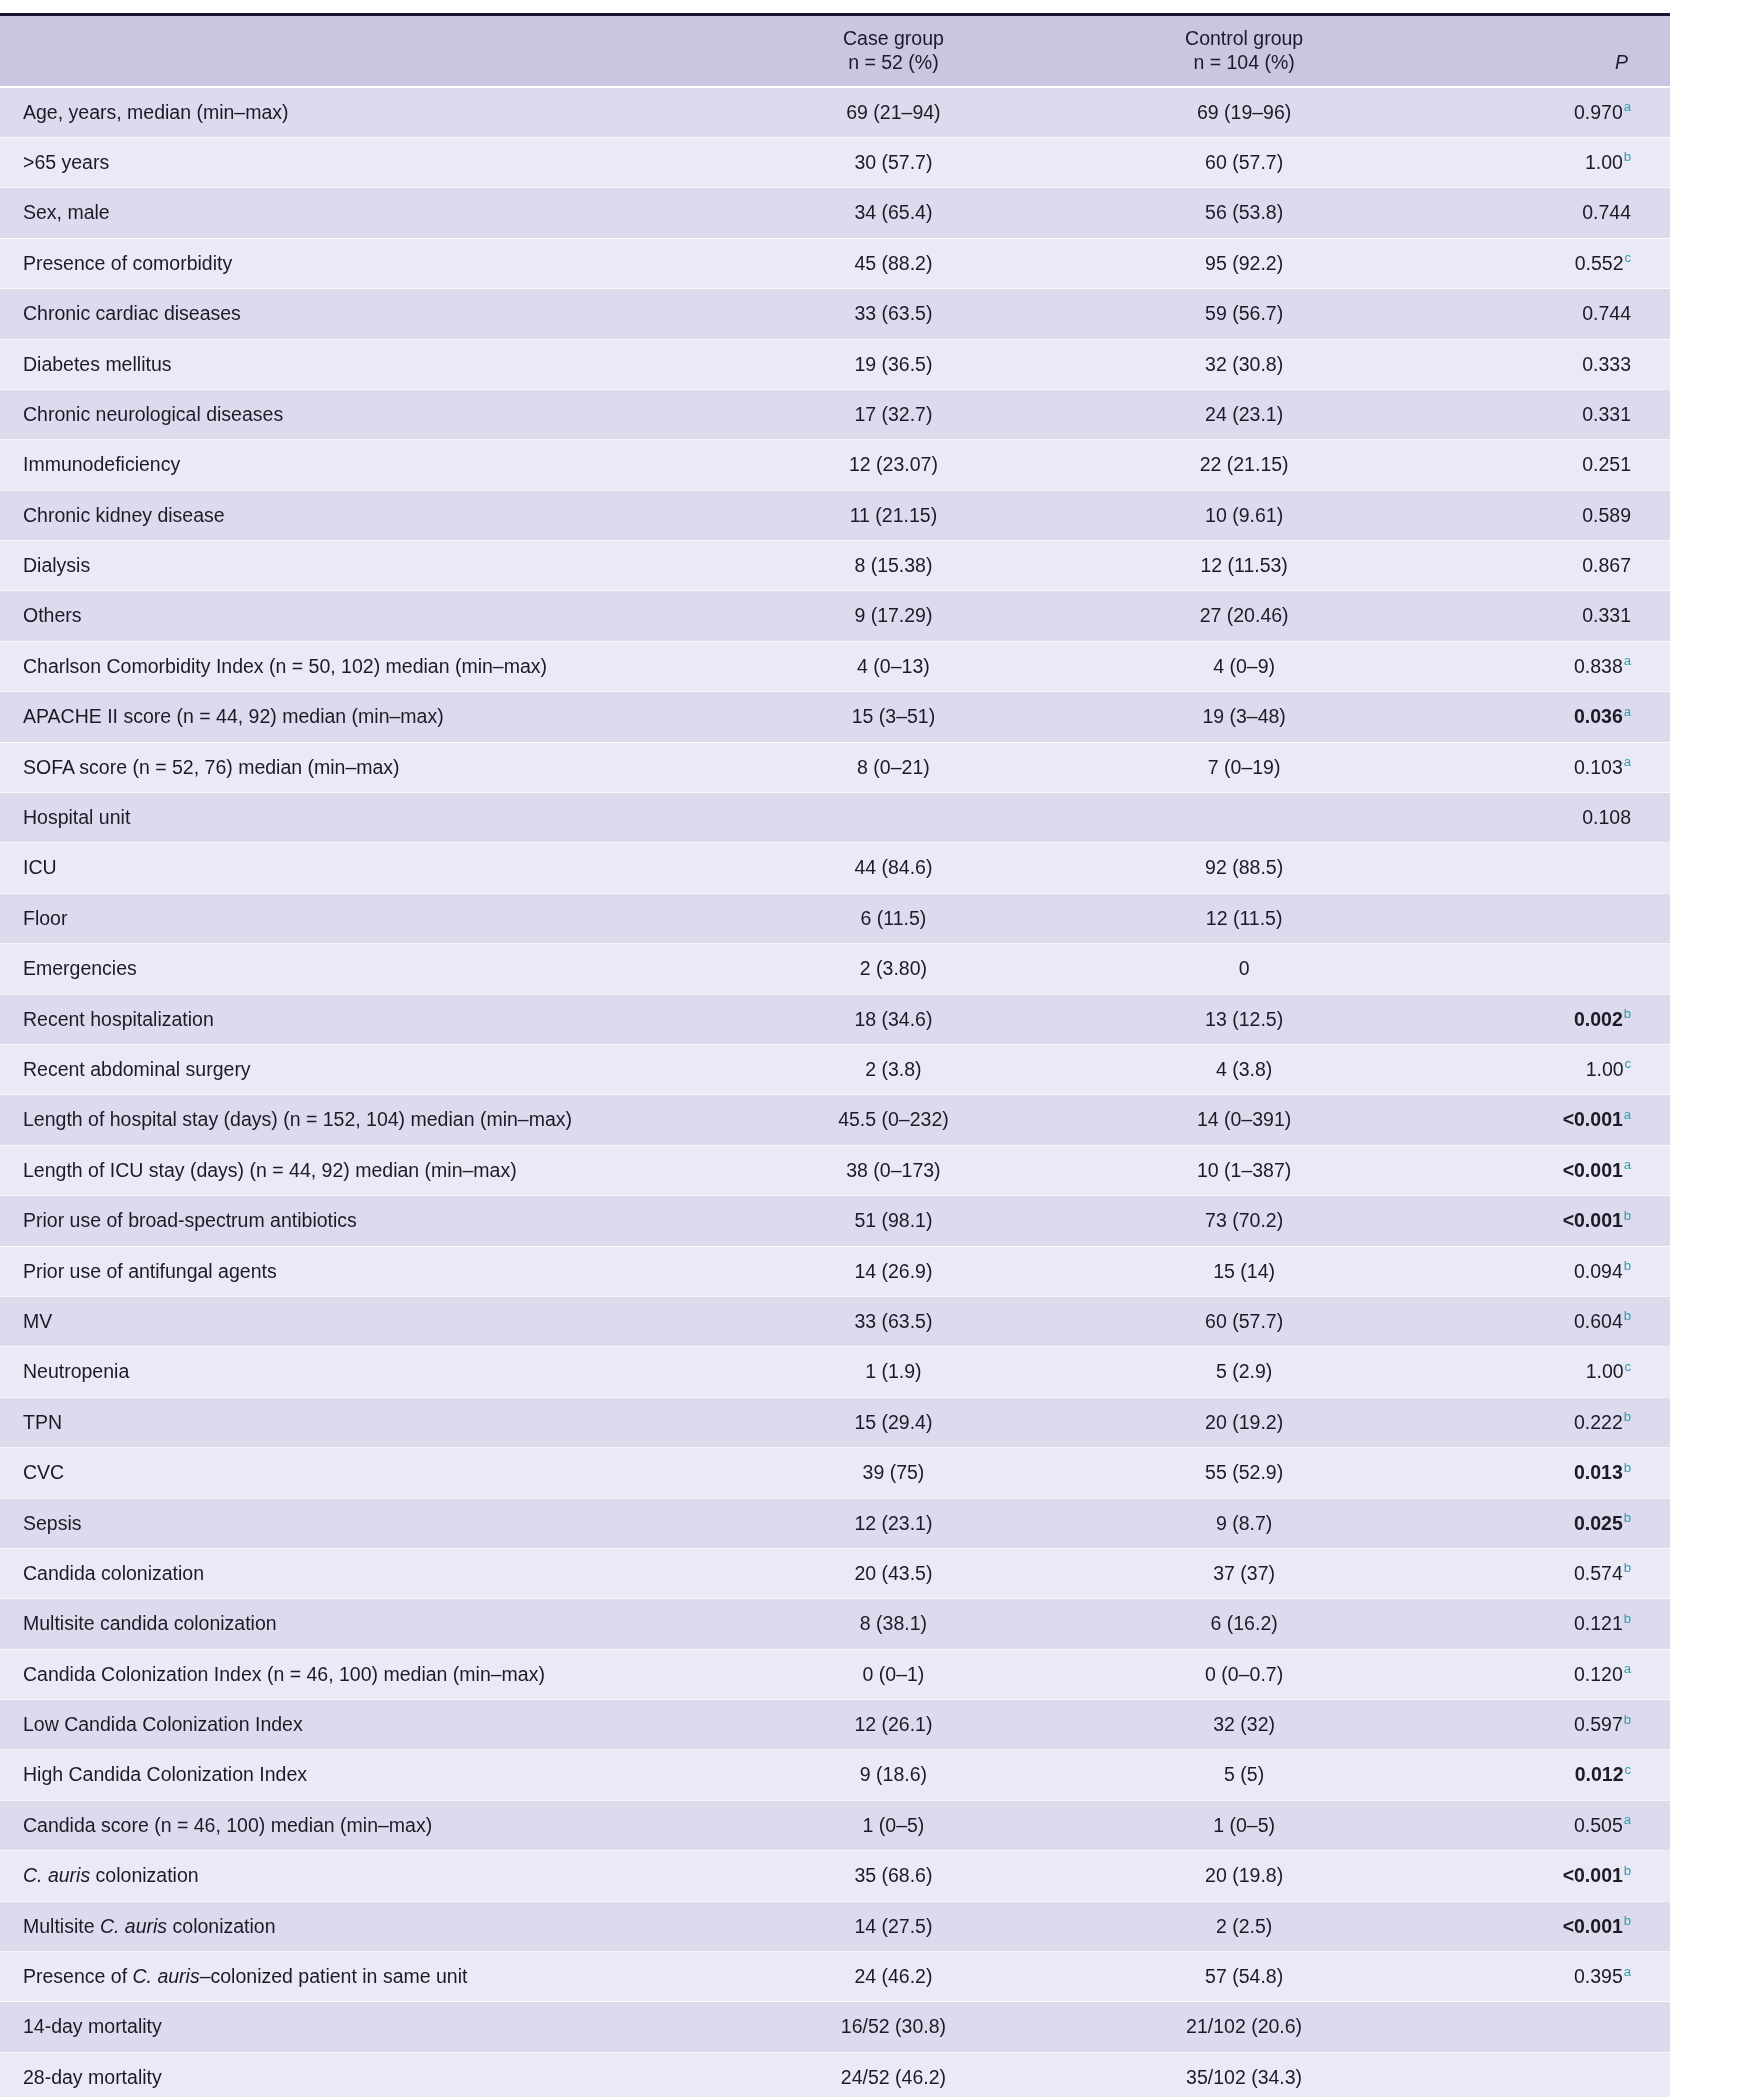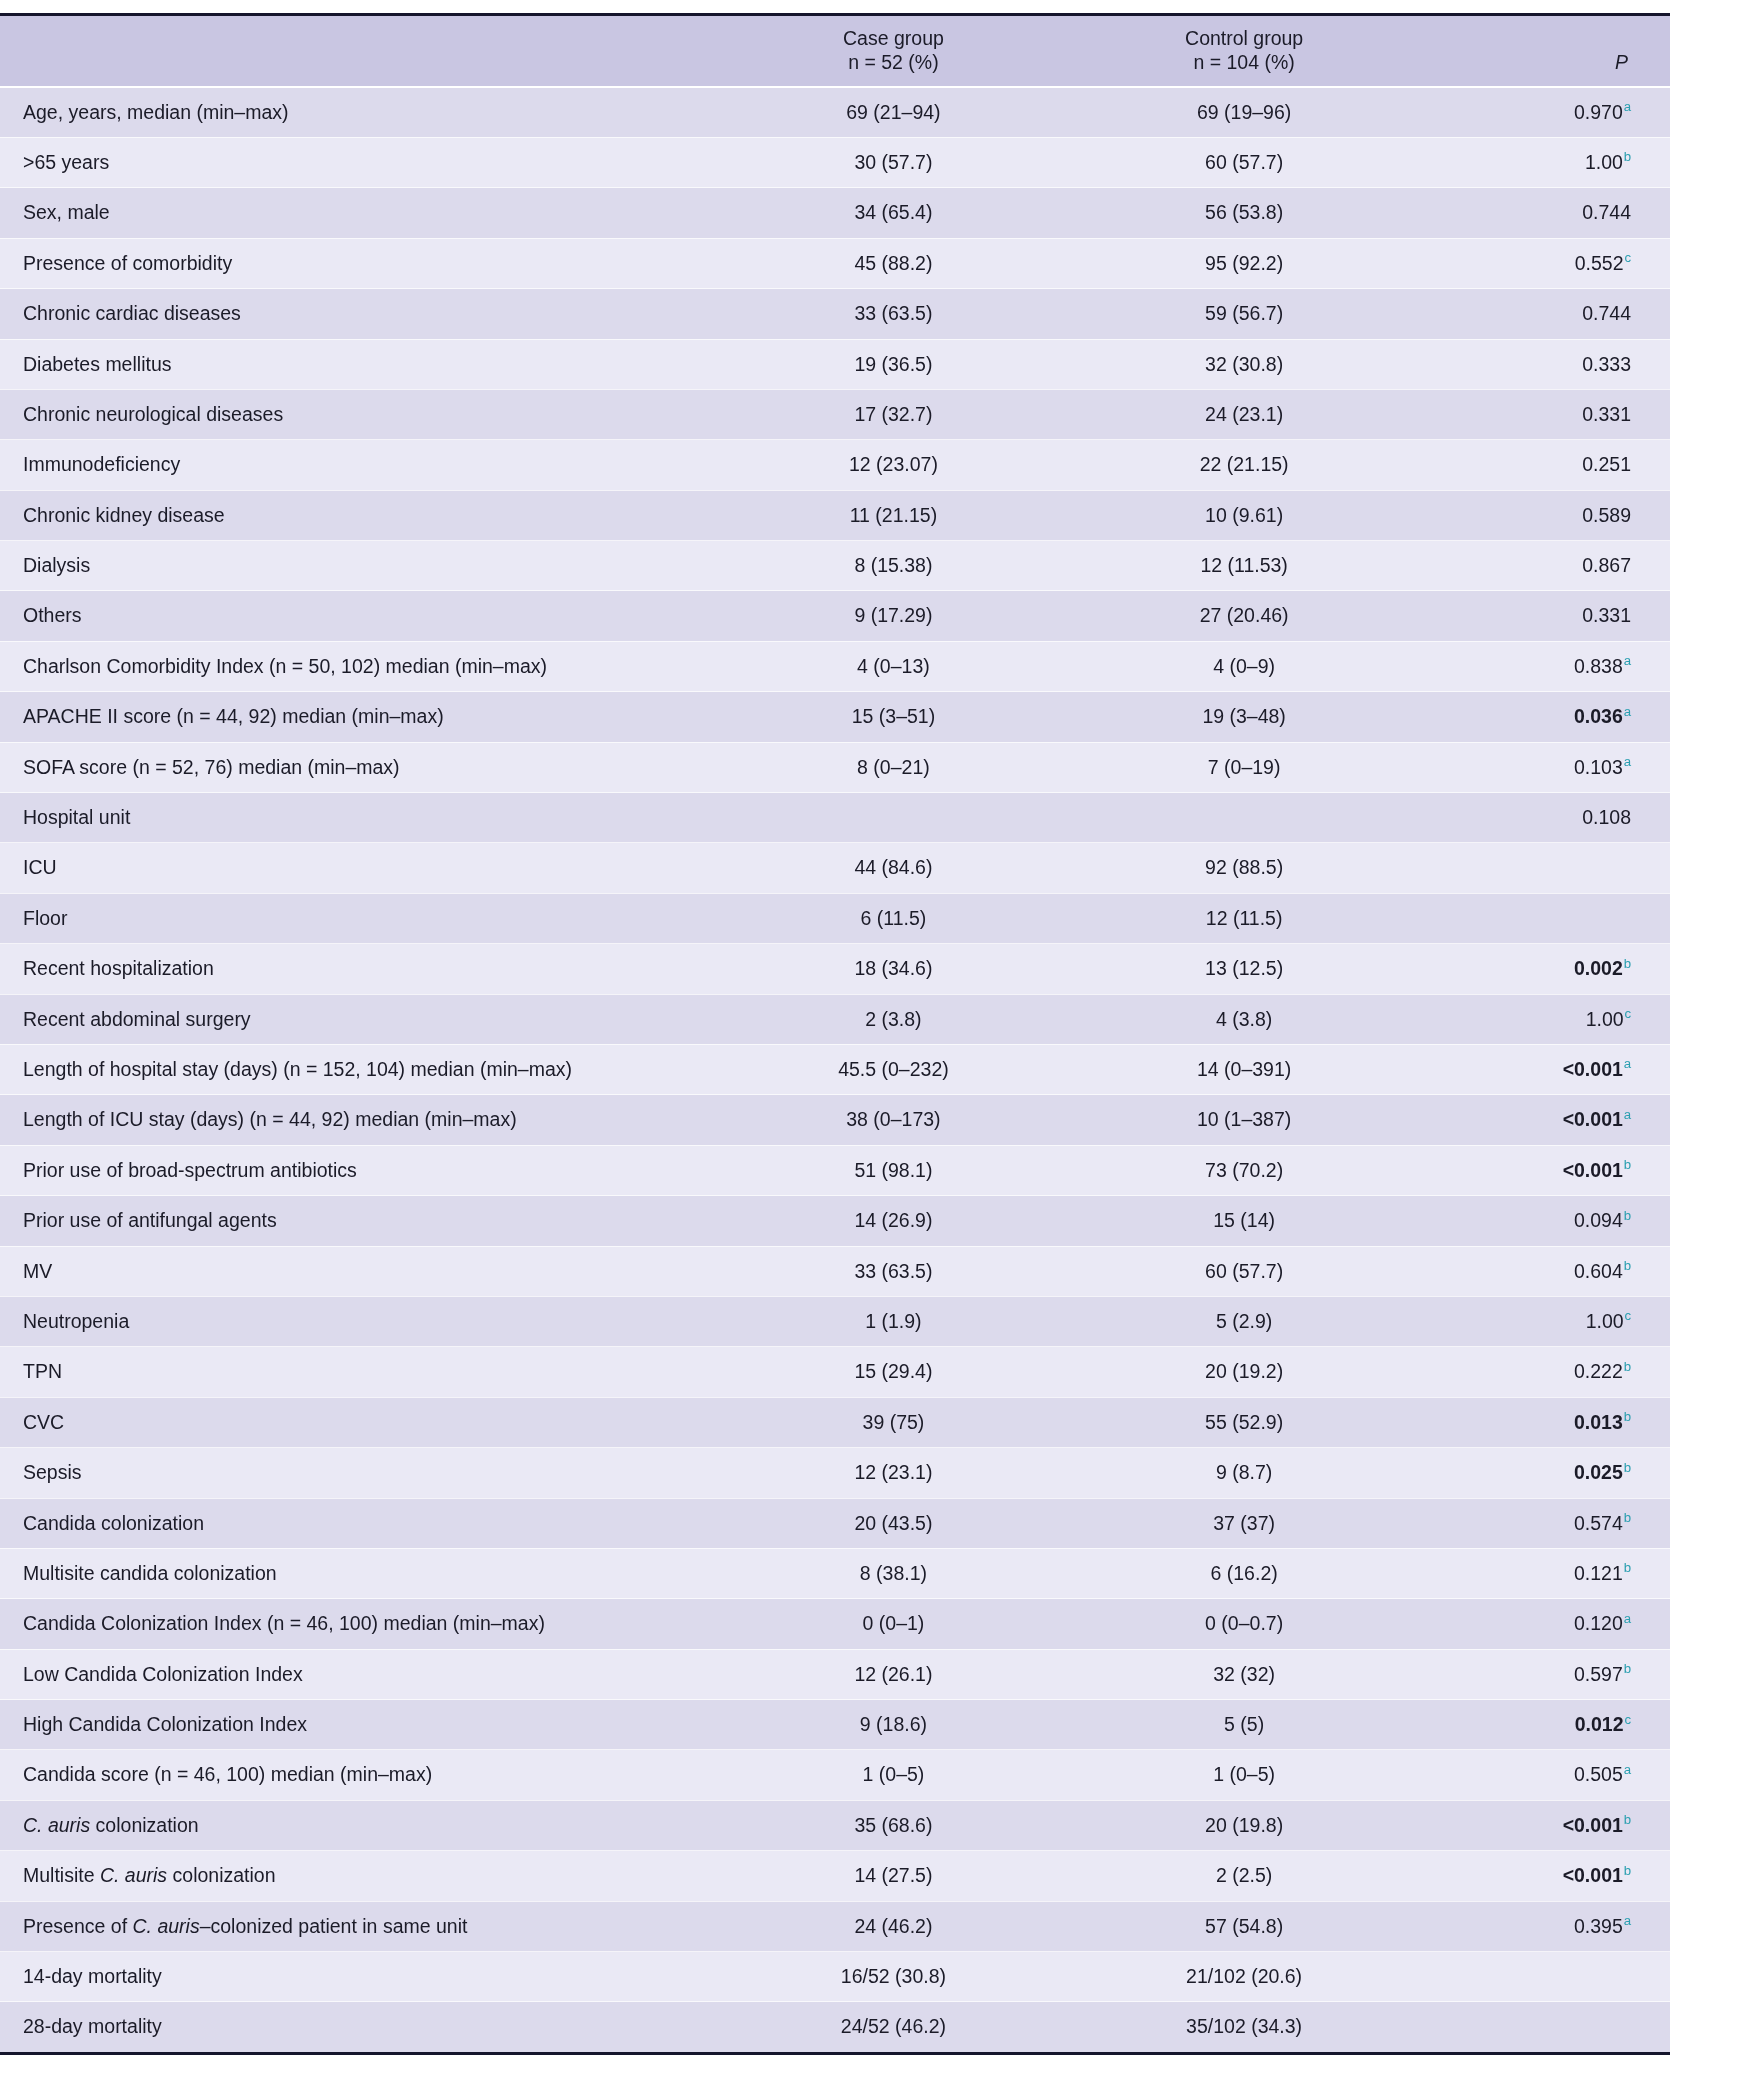--- a/index.html
+++ b/index.html
@@ -206,20 +206,26 @@
           <td class="control">92 (88.5)</td>
           <td class="p"></td>
         </tr>
         <tr>
           <td class="label"><span>Floor</span></td>
           <td class="case">6 (11.5)</td>
           <td class="control">12 (11.5)</td>
           <td class="p"></td>
         </tr>
         <tr>
+          <td class="label"><span>Emergencies</span></td>
+          <td class="case">2 (3.80)</td>
+          <td class="control">0</td>
+          <td class="p"></td>
+        </tr>
+        <tr>
           <td class="label"><span>Recent hospitalization</span></td>
           <td class="case">18 (34.6)</td>
           <td class="control">13 (12.5)</td>
           <td class="p"><span class="bold">0.002</span><sup class="fn">b</sup></td>
         </tr>
         <tr>
           <td class="label"><span>Recent abdominal surgery</span></td>
           <td class="case">2 (3.8)</td>
           <td class="control">4 (3.8)</td>
           <td class="p"><span>1.00</span><sup class="fn">c</sup></td>

